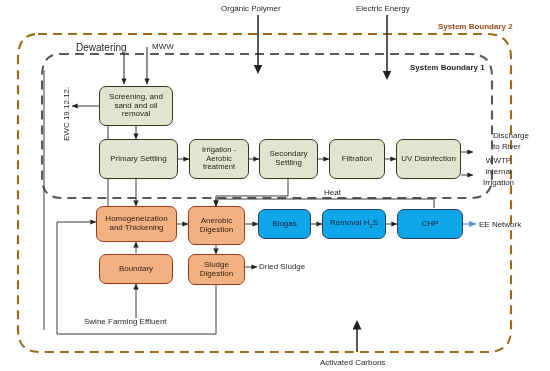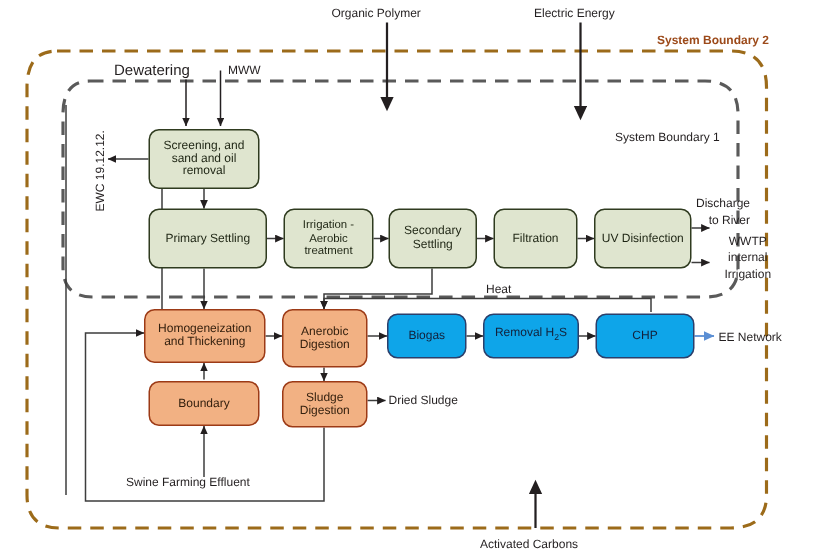--- a/index.html
+++ b/index.html
@@ -8,21 +8,21 @@
   svg.layer{position:absolute;left:0;top:0;width:550px;height:371px;overflow:visible;}
   .node{position:absolute;box-sizing:border-box;border-radius:7px;display:flex;align-items:center;
         justify-content:center;text-align:center;line-height:1.12;}
   .node span{display:block;padding:0 2px;}
   .green{background:#dfe5cf;border:1.1px solid #2f3b1f;color:#1d2413;}
   .orange{background:#f2b183;border:1.1px solid #9c3a16;color:#35210f;}
   .blue{background:#0ea5e9;border:1.1px solid #2b3f6b;color:#13203a;}
   .lbl{position:absolute;color:#231f20;white-space:nowrap;}
   .lbl.wrapped{white-space:normal;}
   .sb2-lbl{color:#9c4a1a;font-weight:bold;}
-  .sb1-lbl{color:#231f20;font-weight:normal;margin-top:24px;}
+  .sb1-lbl{color:#231f20;font-weight:bold;}
   .vert{transform:rotate(-90deg);transform-origin:left top;}
   .ee{color:#231f20;}
   sub{font-size:0.72em;}
 </style>
 </head>
 <body>
 
 <div id="canvas">
 
   <svg class="layer">
@@ -174,21 +174,21 @@
   <div class="lbl" style="left:152px;top:42px;font-size:8px;">MWW</div>
 
   <div class="lbl" style="left:84px;top:317px;font-size:8px;">Swine Farming  Effluent</div>
 
   <div class="lbl sb2-lbl" style="left:438px;top:22px;font-size:8px;">System Boundary 2</div>
 
   <div class="lbl sb1-lbl" style="left:410px;top:63px;font-size:8px;">System Boundary 1</div>
 
   <div class="lbl vert" style="left:62px;top:141px;font-size:8px;">EWC 19.12.12.</div>
 
-  <div class="lbl wrapped" style="left:455px;top:131px;width:45px;font-size:8px;line-height:1.35;text-align:right;">Discharge<br>to River</div>
+  <div class="lbl wrapped" style="left:493px;top:131px;width:45px;font-size:8px;line-height:1.35;">Discharge<br>to River</div>
 
   <div class="lbl wrapped" style="left:476px;top:156px;width:45px;font-size:8px;line-height:1.35;text-align:center;">WWTP<br>internal<br>Irrigation</div>
 
   <div class="lbl" style="left:259px;top:262px;font-size:8px;">Dried Sludge</div>
 
   <div class="lbl ee" style="left:479px;top:220px;font-size:8px;">EE Network</div>
 
   <div class="lbl" style="left:324px;top:188px;font-size:8px;">Heat</div>
 
 </div>

